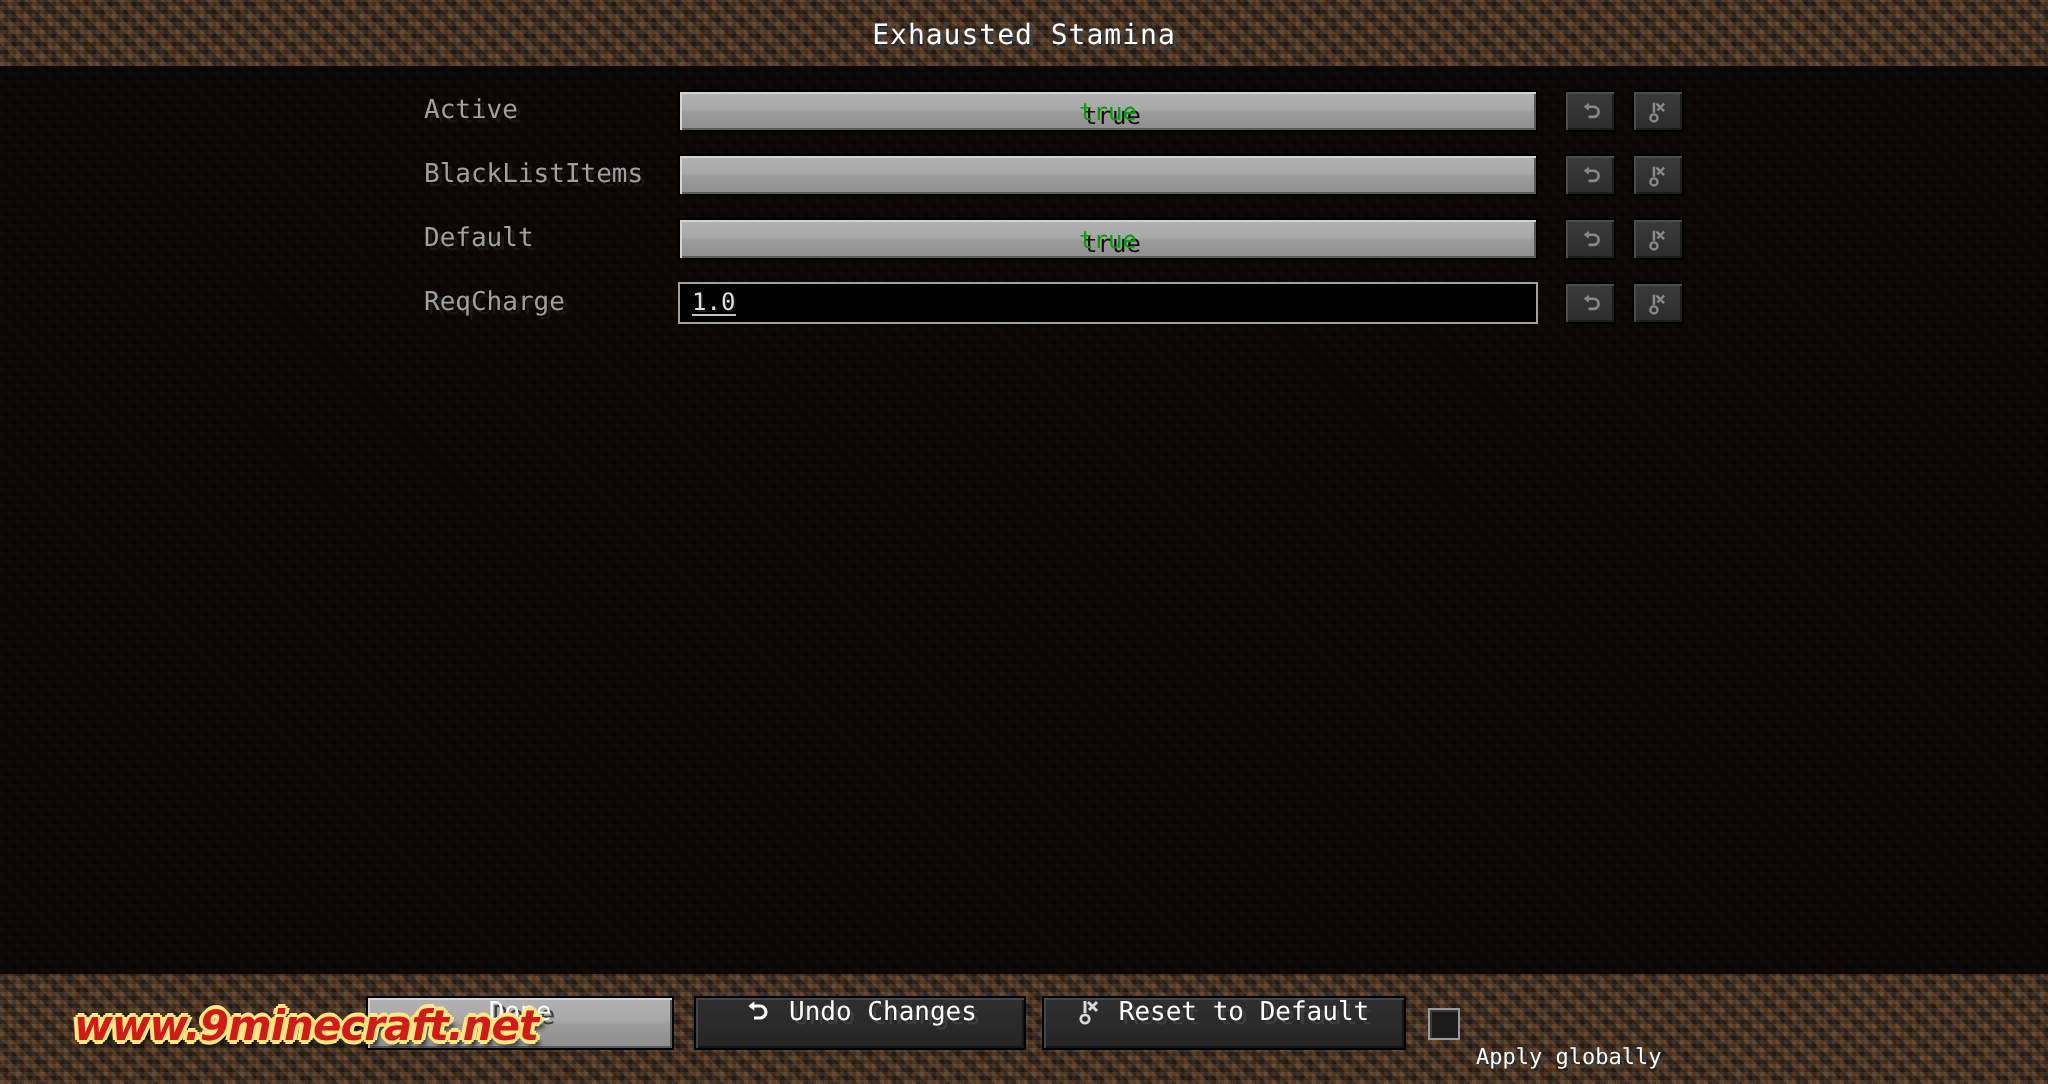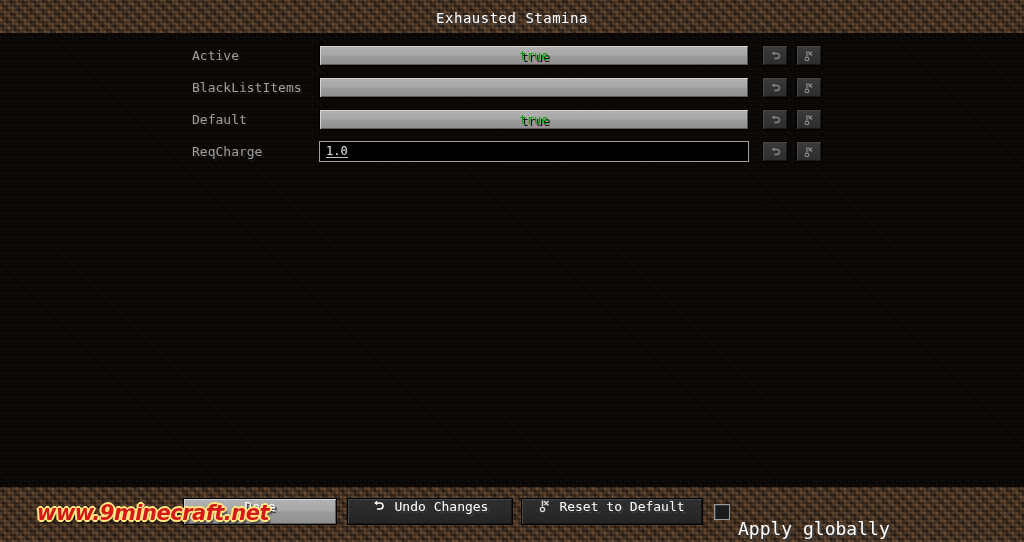--- a/index.html
+++ b/index.html
@@ -71,20 +71,21 @@
 
   
   #rows {
     position: absolute;
     left: 0; top: 45px;
     width: 1024px;
   }
   .row {
     position: relative;
     height: 32px;
+    margin-left: 20px;
   }
   .row-label {
     position: absolute;
     left: 192px;
     top: 3px;
     font-size: 13px;
     color: #a0a0a0;
     text-shadow: 2px 2px 0 #191919;
     white-space: nowrap;
   }
@@ -198,21 +199,21 @@
     cursor: pointer;
   }
   #apply-globally .checkbox {
     width: 16px; height: 16px;
     box-sizing: border-box;
     border: 1px solid #9a9a9a;
     background: #1b1b1b;
     box-shadow: inset 1px 1px 0 #3a3a3a;
   }
   #apply-globally .lbl {
-    font-size: 18px;
+    font-size: 11px;
     color: #ffffff;
     text-shadow: 2px 2px 0 #3f3f3f;
     white-space: nowrap;
     margin-top: 34px;
   }
 
   
   #watermark {
     position: absolute;
     left: 16px;

